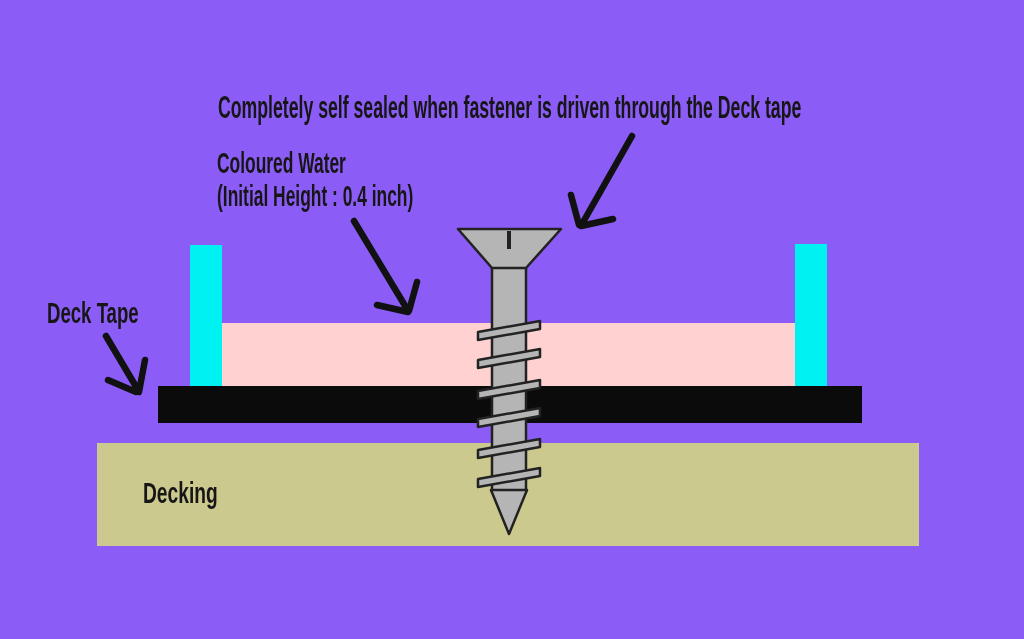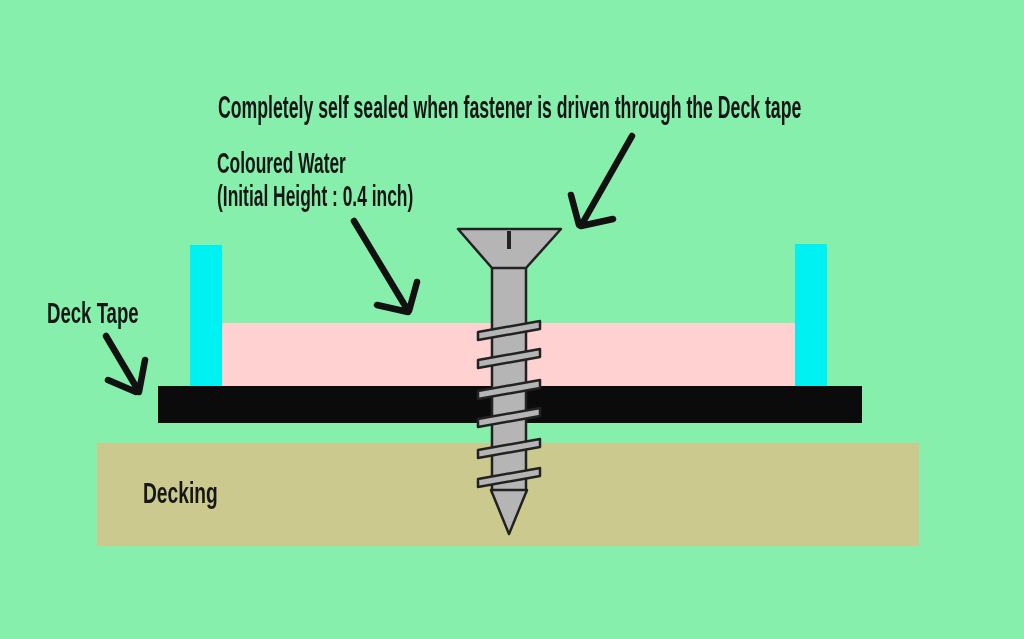--- a/index.html
+++ b/index.html
@@ -1,19 +1,19 @@
 <!DOCTYPE html>
 <html><head>
 <meta charset="utf-8">
 <style>
   html,body{margin:0;padding:0;background:#e8e8e8;}
   .stage{
     position:relative;
     width:1024px;height:639px;
-    background:#86efac;
+    background:#8b5cf6;
     overflow:hidden;
     font-family:"Liberation Sans",sans-serif;
   }
   .diagram-svg{position:absolute;left:0;top:0;}
   .ctext{
     position:absolute;
     font-family:"Liberation Sans",sans-serif;
     font-weight:bold;
     color:#161616;
     white-space:nowrap;

